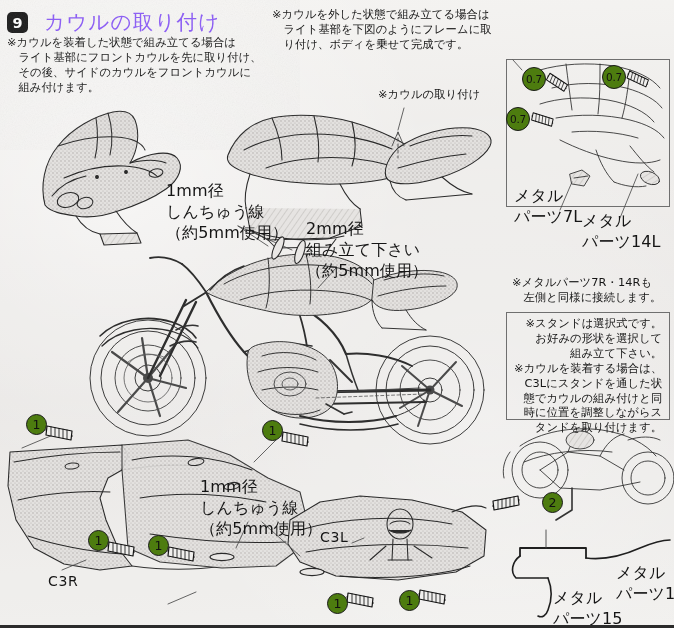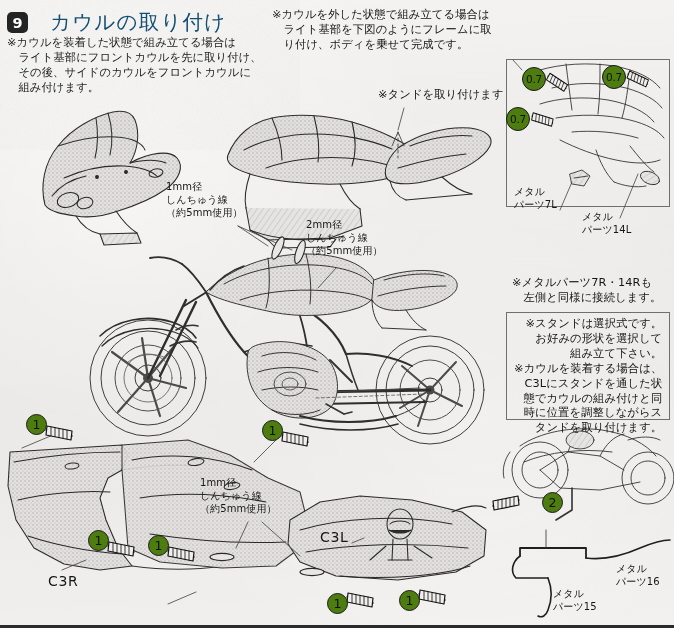--- a/index.html
+++ b/index.html
@@ -19,34 +19,34 @@
       linear-gradient(178deg,#f5f4f2 0%,#eceae8 40%,#e9e7e5 62%,#f2f1ef 100%);
     opacity:.95;
   }
   #noise{position:absolute;inset:0;pointer-events:none;opacity:.20;}
   .layer{position:absolute;inset:0;}
   svg.art{position:absolute;inset:0;width:674px;height:628px;overflow:visible;}
 
   
   .txt{position:absolute;color:#151515;white-space:pre;line-height:1.32;}
   .note{font-size:11.3px;letter-spacing:.1px;}
-  .lbl{font-size:10px;letter-spacing:.1px;}
+  .lbl{font-size:16px;letter-spacing:.1px;}
   .partid{font-family:"DejaVu Sans","Liberation Sans",sans-serif;font-size:14px;letter-spacing:.6px;}
 
   
   #hdr-badge{
     position:absolute;left:7px;top:12px;width:21px;height:21px;
     background:#1d1d1d;border-radius:5px;
     color:#fff;font-size:14.5px;font-weight:bold;
     display:flex;align-items:center;justify-content:center;
     letter-spacing:0;
   }
   #hdr-title{
-    position:absolute;left:50px;top:8px;
-    font-size:20.5px;color:#0c4a6e;letter-spacing:1.2px;
+    position:absolute;left:44px;top:8px;
+    font-size:20.5px;color:#8b5cf6;letter-spacing:1.2px;
   }
 
   
   .panel{position:absolute;border:1px solid #6f6f6f;box-sizing:border-box;}
 
   
   .bub{
     position:absolute;border:1.6px solid #1a1a1a;border-radius:50%;
     background:#4d7c0f;display:flex;align-items:center;justify-content:center;
     color:#111;font-weight:normal;
@@ -381,37 +381,37 @@
     <div class="bub n07" style="left:506px;top:107px;">0.7</div>
   </div>
 
   <div class="txt note" style="left:272px;top:8px;">※カウルを外した状態で組み立てる場合は
 　ライト基部を下図のようにフレームに取
 　り付け、ボディを乗せて完成です。</div>
   <div class="txt note" style="left:7px;top:36px;">※カウルを装着した状態で組み立てる場合は
 　ライト基部にフロントカウルを先に取り付け、
 　その後、サイドのカウルをフロントカウルに
 　組み付けます。</div>
-  <div class="txt note" style="left:378px;top:88px;">※タンドを取り付けます</div>
+  <div class="txt note" style="left:378px;top:88px;">※カウルの取り付け</div>
   <div class="txt note" style="left:512px;top:252px;margin-top:24px;">※メタルパーツ7R・14Rも
 　左側と同様に接続します。</div>
   <div class="txt note" style="left:512px;top:317px;text-align:right;">※スタンドは選択式です。
 　お好みの形状を選択して
 　組み立て下さい。
 ※カウルを装着する場合は、
 　C3Lにスタンドを通した状
 　態でカウルの組み付けと同
 　時に位置を調整しながらス
 　タンドを取り付けます。</div>
 
   <div class="txt lbl" style="left:166px;top:180px;">1mm径
 しんちゅう線
 （約5mm使用）</div>
   <div class="txt lbl" style="left:306px;top:218px;">2mm径
-しんちゅう線
+組み立て下さい
 （約5mm使用）</div>
   <div class="txt lbl" style="left:200px;top:476px;">1mm径
 しんちゅう線
 （約5mm使用）</div>
 
   <div class="txt lbl" style="left:514px;top:185px;">メタル
 パーツ7L</div>
   <div class="txt lbl" style="left:582px;top:210px;">メタル
 パーツ14L</div>
   <div class="txt lbl" style="left:553px;top:587px;">メタル

